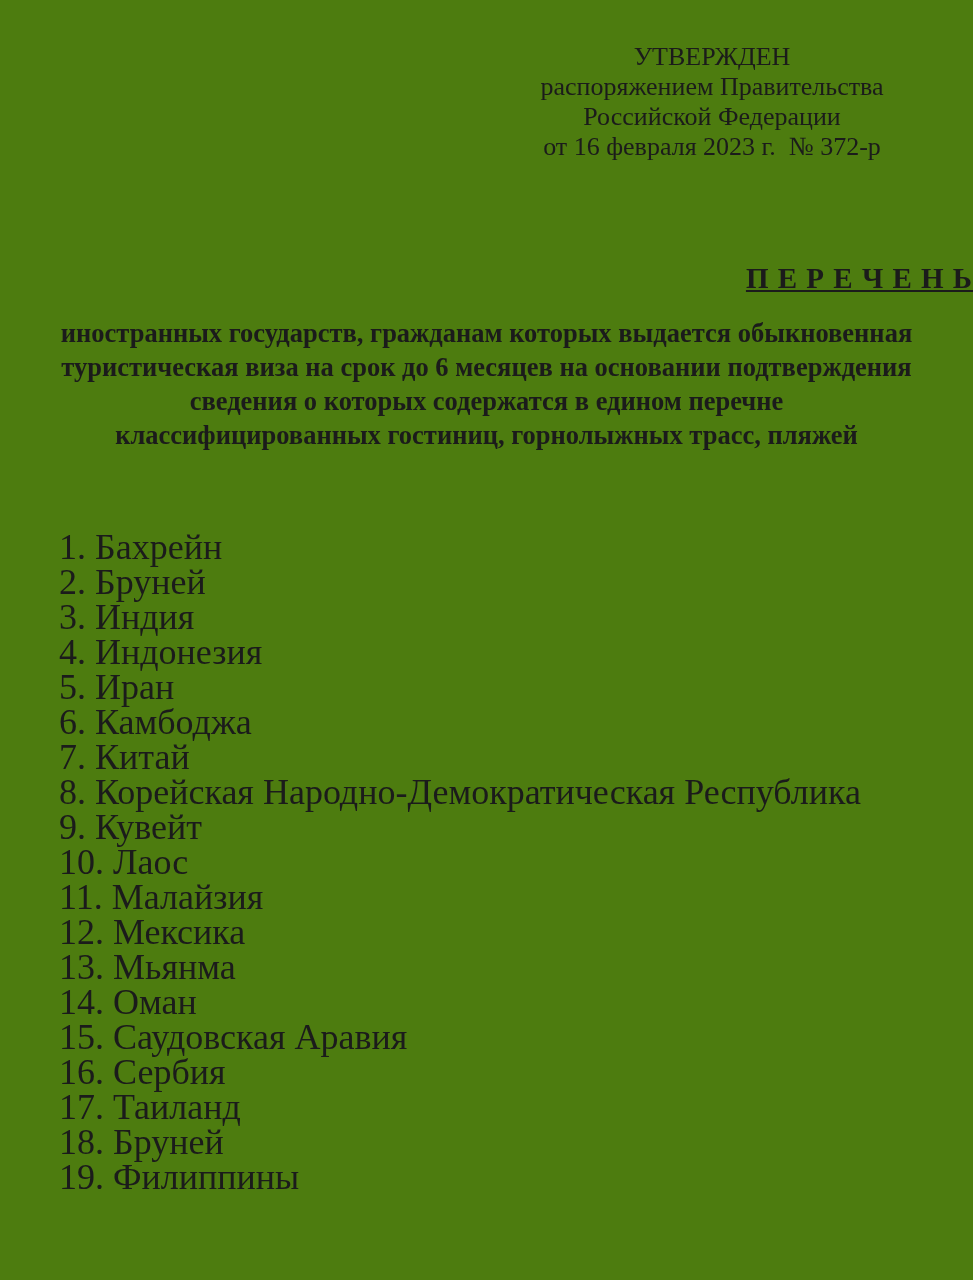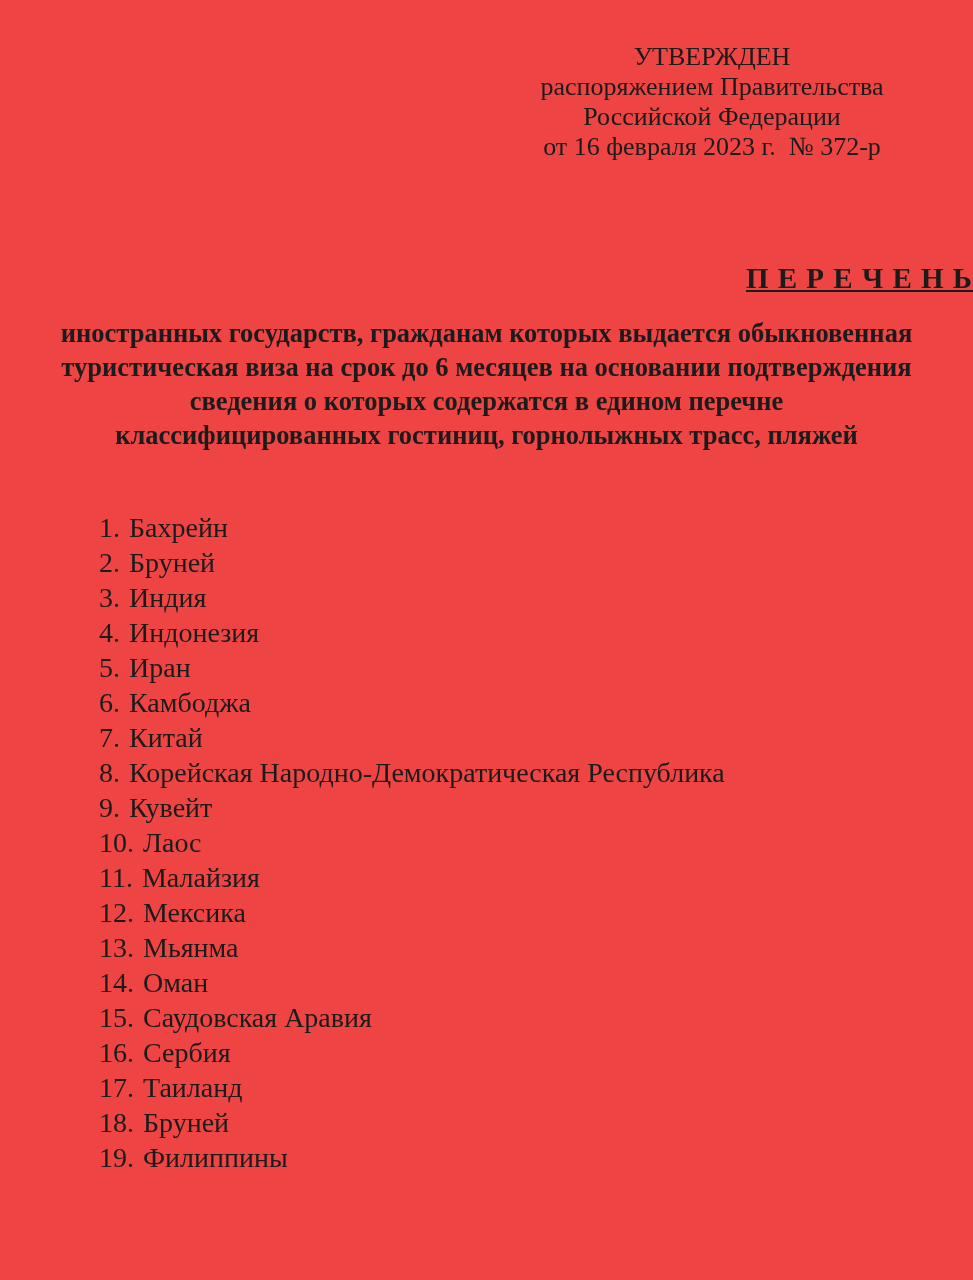--- a/index.html
+++ b/index.html
@@ -10,21 +10,21 @@
   body {
     height: 1280px;
     font-family: "Liberation Serif", "DejaVu Serif", serif;
     color: #1b1b1b;
     overflow: hidden;
   }
   .page {
     width: 973px;
     height: 1280px;
     padding-top: 42px;
-    background: #ef4444;
+    background: #4d7c0f;
   }
   .approval {
     width: 390px;
     margin: 0 66px 0 auto;
     text-align: center;
     font-size: 26px;
     line-height: 30px;
   }
   .doc-title {
     margin-top: 100px;
@@ -36,24 +36,24 @@
   }
   .intro {
     margin-top: 21px;
     text-align: center;
     font-size: 26.5px;
     font-weight: bold;
     line-height: 34px;
     padding: 0 18px;
   }
   .country-list {
-    margin-top: 58px;
-    padding-left: 99px;
+    margin-top: 78px;
+    padding-left: 59px;
     list-style: none;
-    font-size: 28px;
+    font-size: 36px;
   }
   .country-list .row {
     line-height: 35px;
     white-space: nowrap;
   }
   .num { display: inline; }
   .name { display: inline; margin-left: 9px; }
 </style>
 </head>
 <body>

